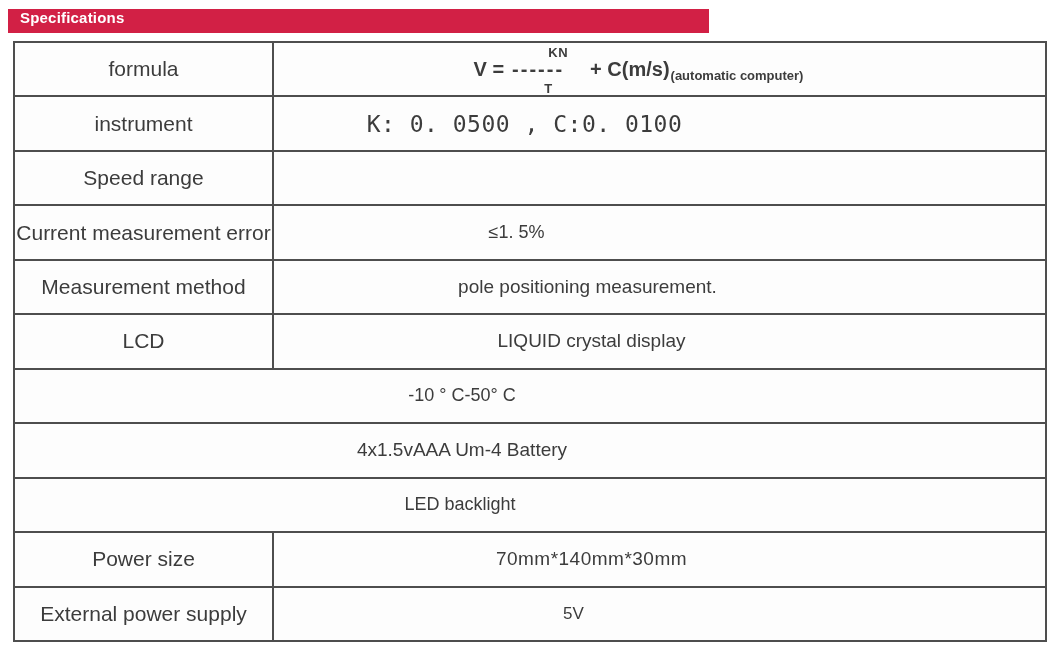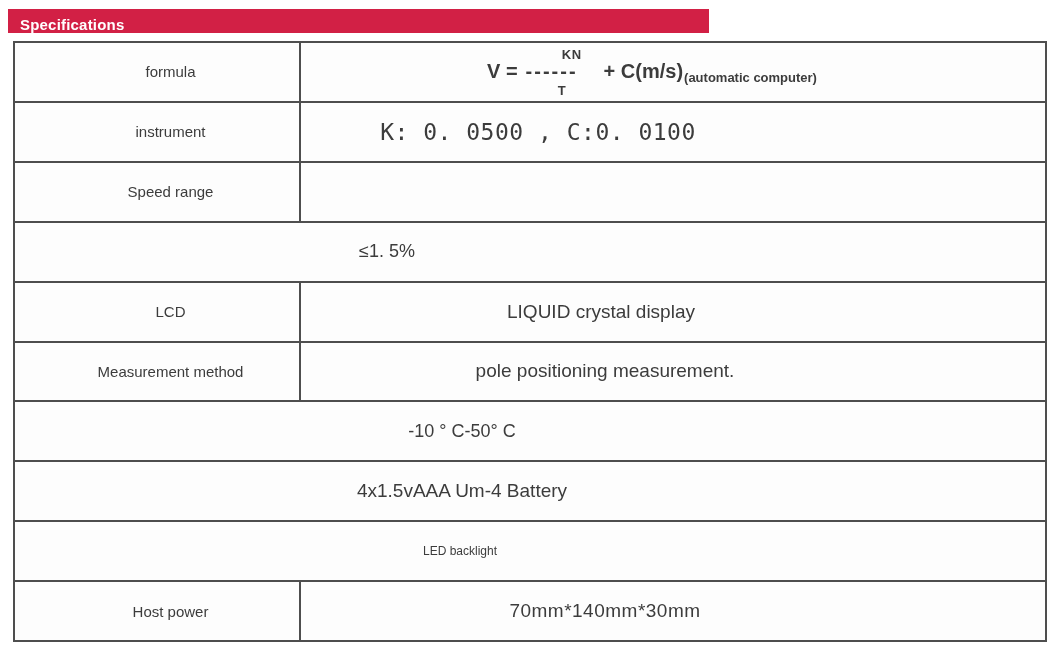--- a/index.html
+++ b/index.html
@@ -3,54 +3,54 @@
 <meta charset="utf-8">
 <style>
   html,body{margin:0;padding:0;}
   body{
     width:1057px;height:656px;position:relative;background:#ffffff;
     font-family:"Liberation Sans", sans-serif;color:#3c3c3c;overflow:hidden;
   }
   
   .header-bar{
     position:absolute;left:8px;top:9px;width:701px;height:24px;
-    background:#d22045;display:flex;align-items:flex-end;
+    background:#d22045;display:flex;align-items:flex-start;
   }
   .header-bar .title{
     color:#ffffff;font-size:15px;font-weight:bold;padding-left:12px;
     letter-spacing:0.2px;
   }
   
   .spec-table{
     position:absolute;left:13px;top:41px;width:1034px;height:601px;
     border:2px solid #4e4e4e;box-sizing:border-box;
     display:flex;flex-direction:column;background:#fdfdfd;
   }
   .row{flex:1;display:flex;min-height:0;}
   .row + .row{border-top:2px solid #4e4e4e;}
   .cell-label{
     width:257px;flex:0 0 257px;border-right:2px solid #4e4e4e;
     display:flex;align-items:center;justify-content:center;
-    font-size:15px;white-space:nowrap;overflow:visible;padding-left:27px;
+    font-size:21px;white-space:nowrap;overflow:visible;
   }
   .cell-value{
     flex:1;display:flex;align-items:center;justify-content:center;
     font-size:19px;position:relative;
   }
   .vi{white-space:nowrap;}
   
   .row:nth-child(1)  .vi{transform:translateX(-21px);}
   .row:nth-child(2)  .vi{transform:translateX(-135px);}
   .row:nth-child(3)  .vi{transform:translateX(-140px);}
   .row:nth-child(4)  .vi{transform:translateX(-143px);font-size:18px;}
   .row:nth-child(5)  .vi{transform:translateX(-72px);}
   .row:nth-child(6)  .vi{transform:translateX(-68px);}
   .row:nth-child(7)  .vi{transform:translateX(-68px);font-size:18px;}
   .row:nth-child(8)  .vi{transform:translateX(-68px);}
-  .row:nth-child(9)  .vi{transform:translateX(-70px);font-size:12px;}
+  .row:nth-child(9)  .vi{transform:translateX(-70px);font-size:18px;}
   .row:nth-child(10) .vi{transform:translateX(-68px);letter-spacing:0.5px;}
   .row:nth-child(11) .vi{transform:translateX(-86px);font-size:17px;}
   
   .mono-val{font-family:"DejaVu Sans Mono", monospace;font-size:23px;letter-spacing:0.5px;}
   
   .formula-wrap{display:flex;align-items:center;font-size:20px;font-weight:600;color:#3c3c3c;}
   .f-lhs{margin-right:6px;}
   .frac{position:relative;letter-spacing:2px;font-weight:700;padding:0 2px;}
   .f-num{position:absolute;top:-13px;right:-2px;font-size:13px;font-weight:700;letter-spacing:0.5px;}
   .f-den{position:absolute;bottom:-15px;right:14px;font-size:13px;font-weight:700;letter-spacing:0;}
@@ -87,36 +87,37 @@
     <div class="cell-value">
       <span class="vi mono-val">K: 0. 0500 , C:0. 0100</span>
     </div>
   </div>
 
   <div class="row">
     <div class="cell-label">Speed range</div>
   </div>
 
   <div class="row">
+    <div class="cell-label">Current measurement error</div>
     <div class="cell-value">
       <span class="vi">≤1. 5%</span>
+    </div>
+  </div>
+
+  <div class="row">
+    <div class="cell-label">Measurement method</div>
+    <div class="cell-value">
+      <span class="vi">pole positioning measurement.</span>
     </div>
   </div>
 
   <div class="row">
     <div class="cell-label">LCD</div>
     <div class="cell-value">
       <span class="vi">LIQUID crystal display</span>
-    </div>
-  </div>
-
-  <div class="row">
-    <div class="cell-label">Measurement method</div>
-    <div class="cell-value">
-      <span class="vi">pole positioning measurement.</span>
     </div>
   </div>
 
   <div class="row">
     <div class="cell-value">
       <span class="vi">-10 ° C-50° C</span>
     </div>
   </div>
 
   <div class="row">
@@ -125,20 +126,26 @@
     </div>
   </div>
 
   <div class="row">
     <div class="cell-value">
       <span class="vi">LED backlight</span>
     </div>
   </div>
 
   <div class="row">
-    <div class="cell-label">Host power</div>
+    <div class="cell-label">Power size</div>
     <div class="cell-value">
       <span class="vi">70mm*140mm*30mm</span>
     </div>
   </div>
 
+  <div class="row">
+    <div class="cell-label">External power supply</div>
+    <div class="cell-value">
+      <span class="vi">5V</span>
+    </div>
+  </div>
 
 </div>
 
 </body></html>

